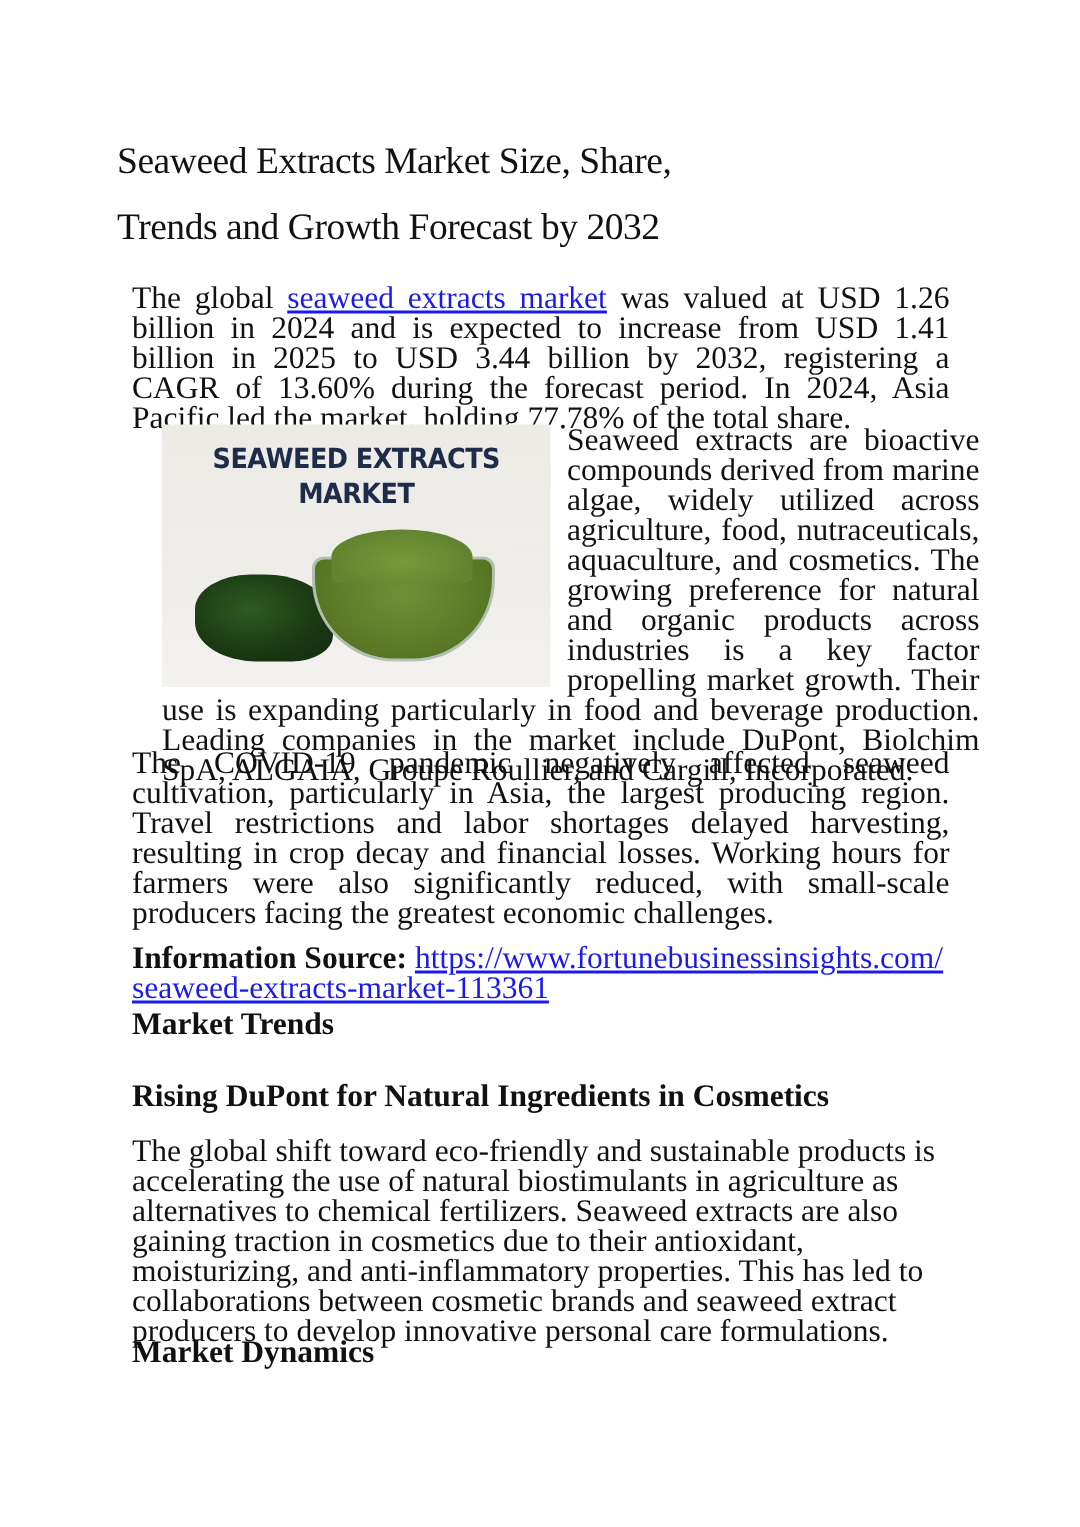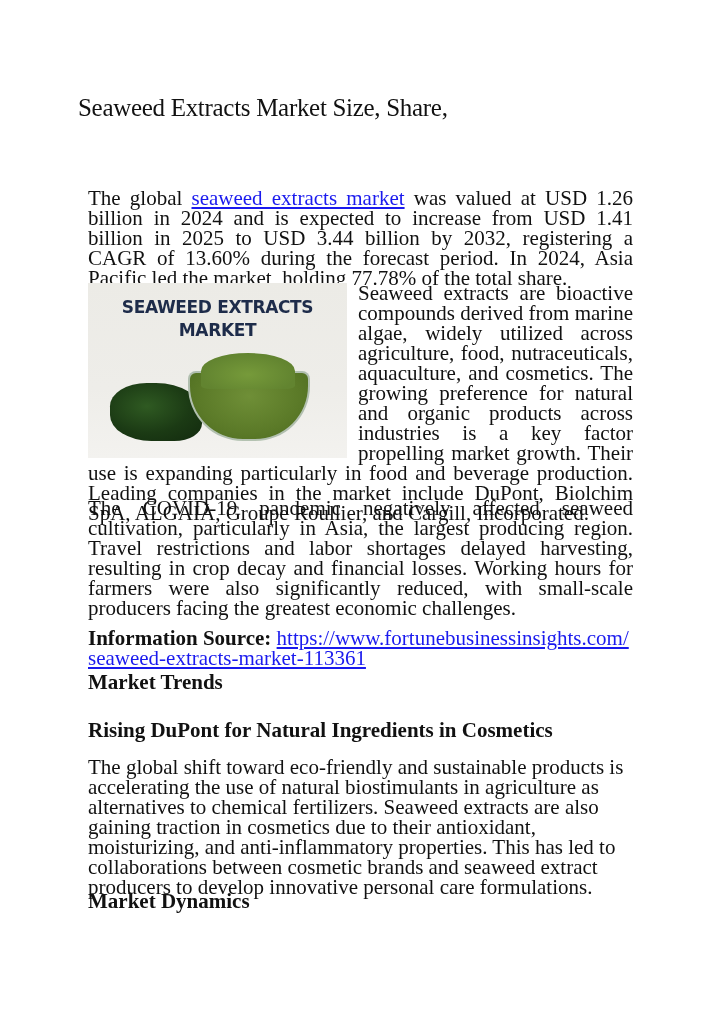--- a/index.html
+++ b/index.html
@@ -4,21 +4,21 @@
 <style>
   html, body { margin: 0; padding: 0; background: #ffffff; }
   body { width: 720px; height: 1018px; position: relative; overflow: hidden;
          font-family: "Liberation Serif", "DejaVu Serif", serif; color: #111; }
   .page { position: absolute; left: 88px; top: 0; width: 545px; }
   h1 { font-weight: normal; font-size: 25px; line-height: 44px; 
        margin: 0; position: absolute; top: 86px; left: -10px; width: 565px; letter-spacing: -0.3px; }
   p { margin: 0; font-size: 21px; line-height: 20px; text-align: justify; }
   a { color: #1a1aee; text-decoration: underline; }
   .intro { position: absolute; top: 188px; width: 545px; }
-  .float-block { position: absolute; top: 283px; width: 545px; }
+  .float-block { position: absolute; top: 283px; width: 545px; margin-left: 20px; }
   .hero-img { float: left; width: 259px; height: 175px; margin: 0 11px 2px 0;
               background: linear-gradient(180deg,#ecebe6 0%,#eeede9 60%,#f3f2ef 100%);
               position: relative; overflow: hidden; }
   .hero-title { position: absolute; top: 12px; left: 0; width: 100%; text-align: center;
                 font-family: "DejaVu Sans", sans-serif; font-weight: bold; color: #1e2c4a;
                 font-size: 18.5px; line-height: 23px; letter-spacing: -0.4px; transform: scaleX(0.92); }
   .bowl { position: absolute; left: 100px; top: 88px; width: 118px; height: 66px;
           border-radius: 8px 8px 55px 55px;
           background: radial-gradient(ellipse at 50% 35%, #6f8f37 0%, #5b7a28 60%, #4b6a1e 100%);
           border: 2px solid rgba(200,210,210,0.8); }
@@ -31,20 +31,21 @@
   .sec { position: absolute; width: 545px; }
   .bold { font-weight: bold; }
 </style>
 </head>
 <body>
 
 <div class="page">
 
   <h1>
     <span>Seaweed Extracts Market Size, Share,</span><br>
+    <span>Trends and Growth Forecast by 2032</span>
   </h1>
 
   <p class="intro"><span>The global </span><a href="#">seaweed extracts market</a><span> was valued at USD 1.26 billion in 2024 and is expected to increase from USD 1.41 billion in 2025 to USD 3.44 billion by 2032, registering a CAGR of 13.60% during the forecast period. In 2024, Asia Pacific led the market, holding 77.78% of the total share.</span></p>
 
   <div class="float-block">
     <div class="hero-img">
       <div class="hero-title">
         <span>SEAWEED EXTRACTS</span><br>
         <span>MARKET</span>
       </div>

